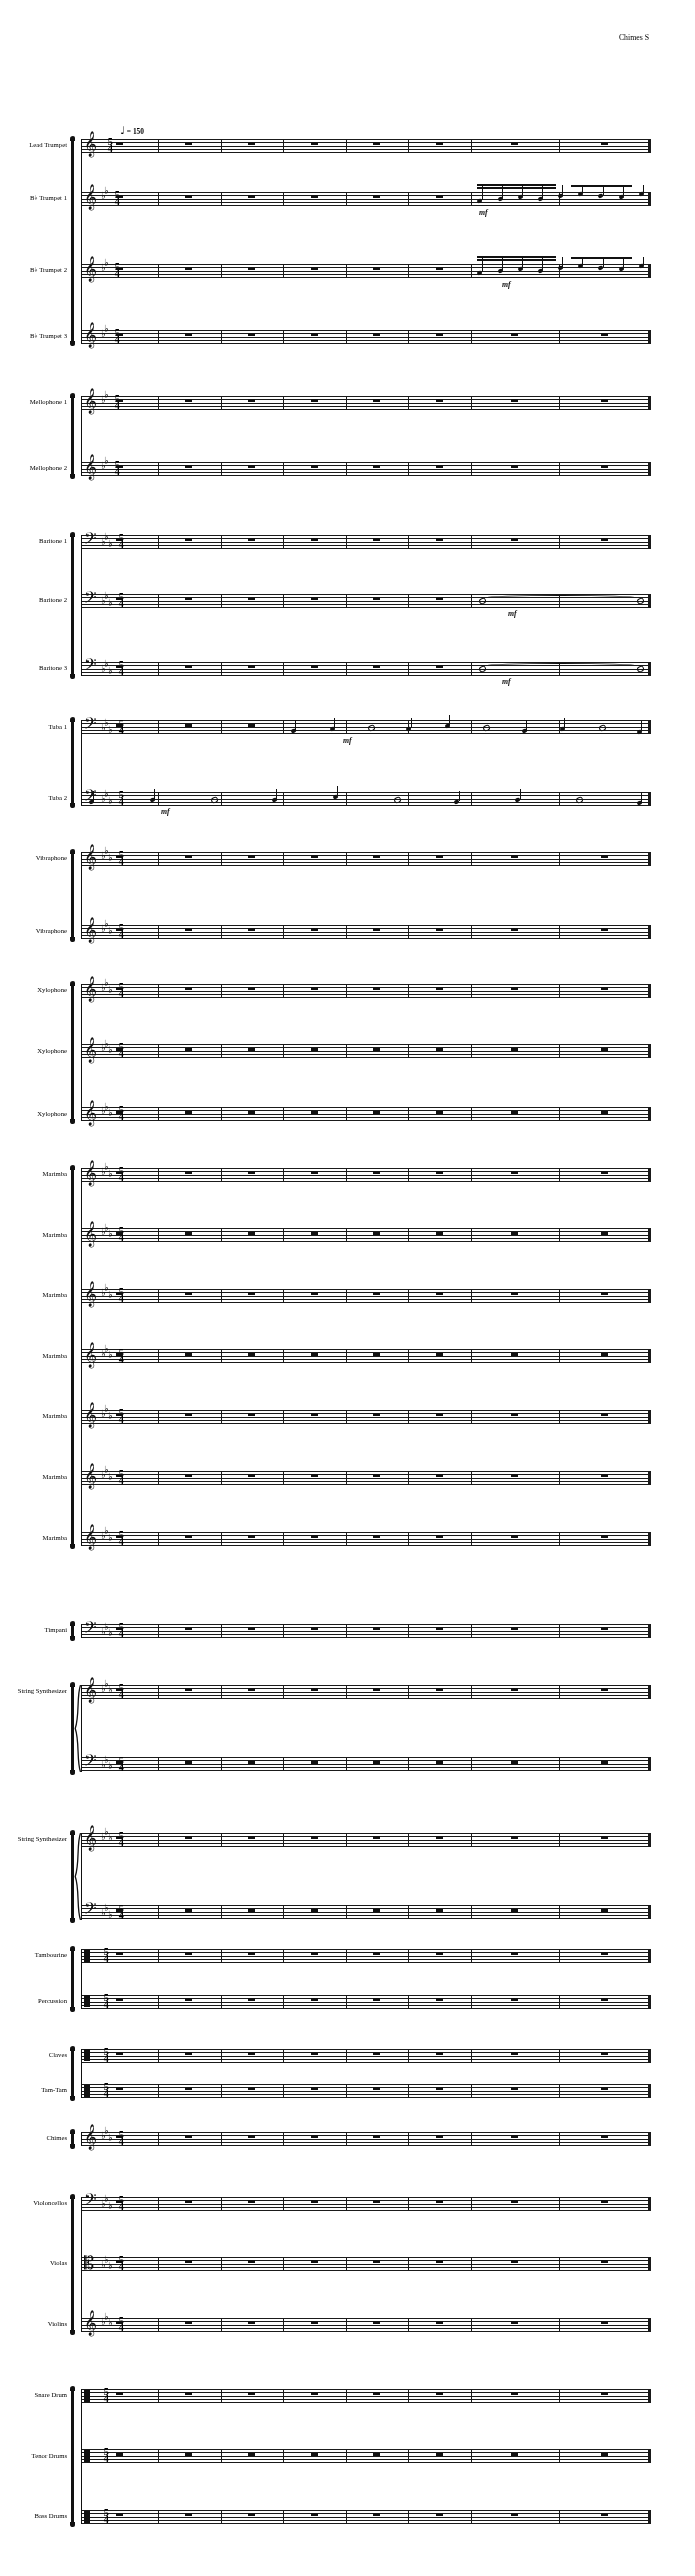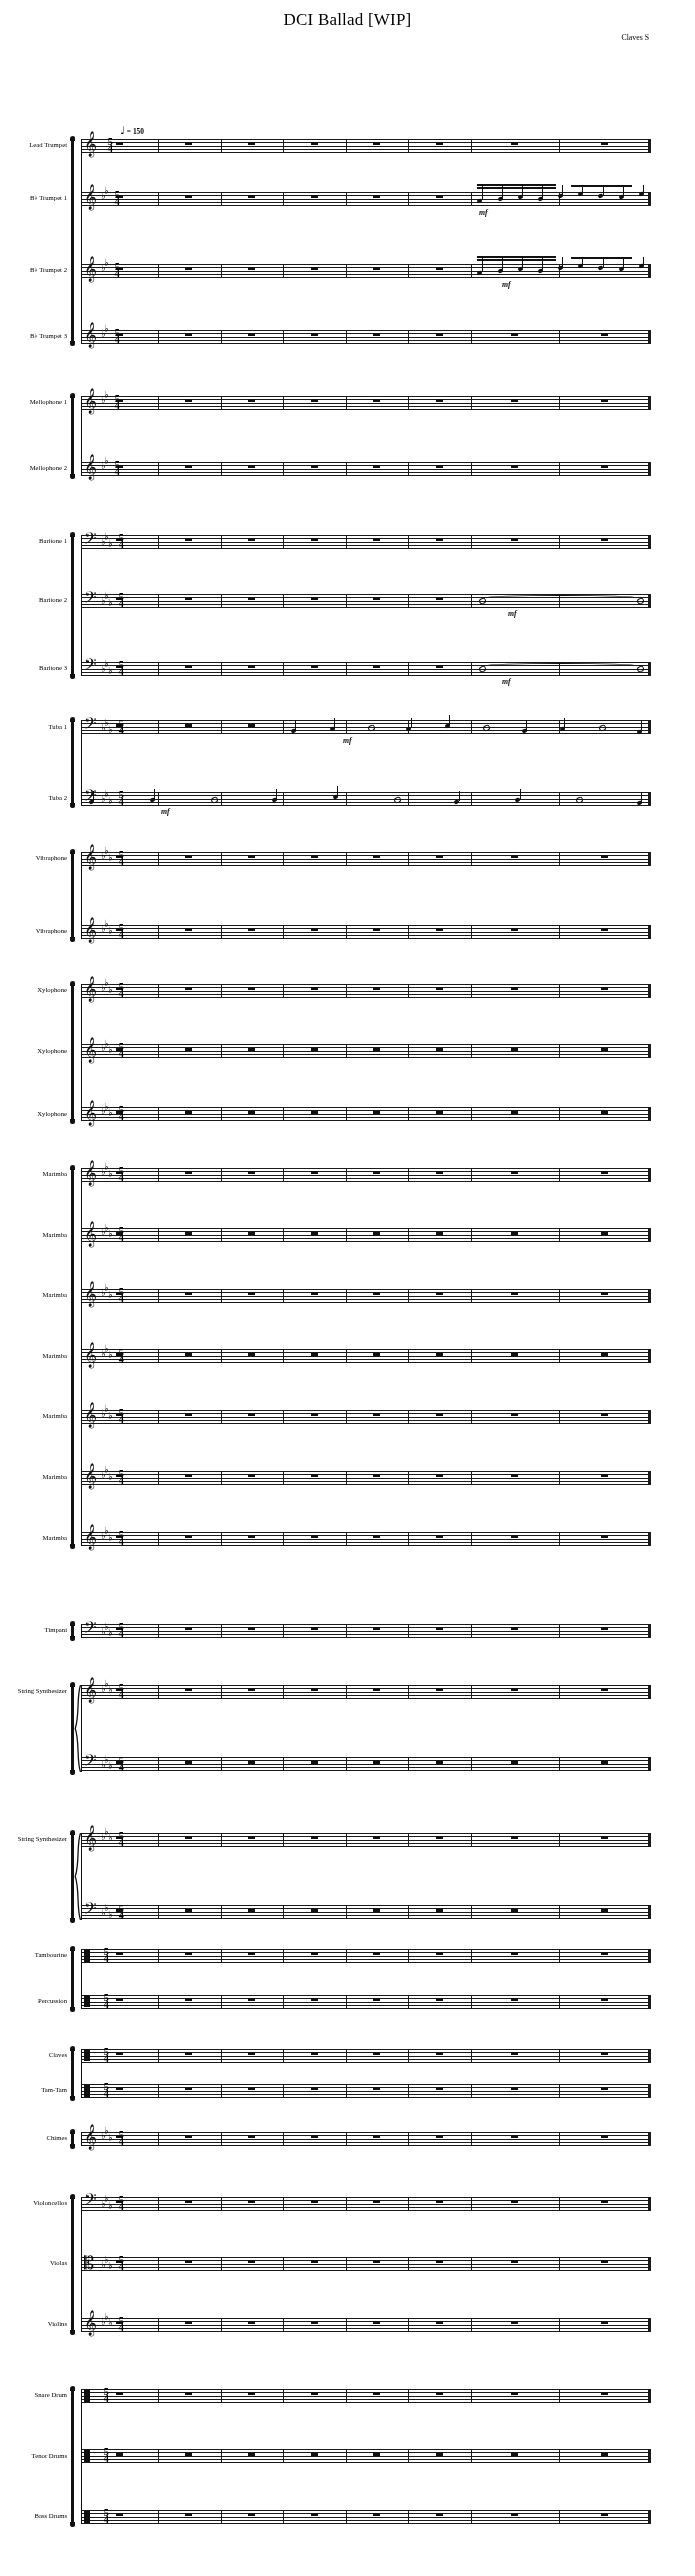--- a/index.html
+++ b/index.html
@@ -107,22 +107,21 @@
   .nh.open{background:transparent;border:0.9px solid #111;width:5.2px;height:3.8px;}
   .stem{position:absolute;width:0.8px;background:#111;}
   .beam{position:absolute;height:1.8px;background:#111;}
   .tie{position:absolute;border-top:0.9px solid #111;border-radius:50%;height:4.1px;}
 </style>
 </head>
 <body>
 
 <div class="page">
 
-  <div class="title">DCI Ballad [WIP]</div>
-  <div class="composer">Claves S</div>
+  <div class="composer">Chimes S</div>
 
   <div class="tempo" id="tempo-mark" style="left: 120px; top: 124px;">
     <span class="nq">♩</span>
     <span>= 150</span>
   </div>
 
   <div class="system" id="system">
       <div class="iname" style="left: 0px; width: 67px; top: 142px;">Lead Trumpet</div>
       <div class="staff" style="left: 81px; top: 139px; width: 569px; height: 14px;">
         <div class="ln l0"></div>

